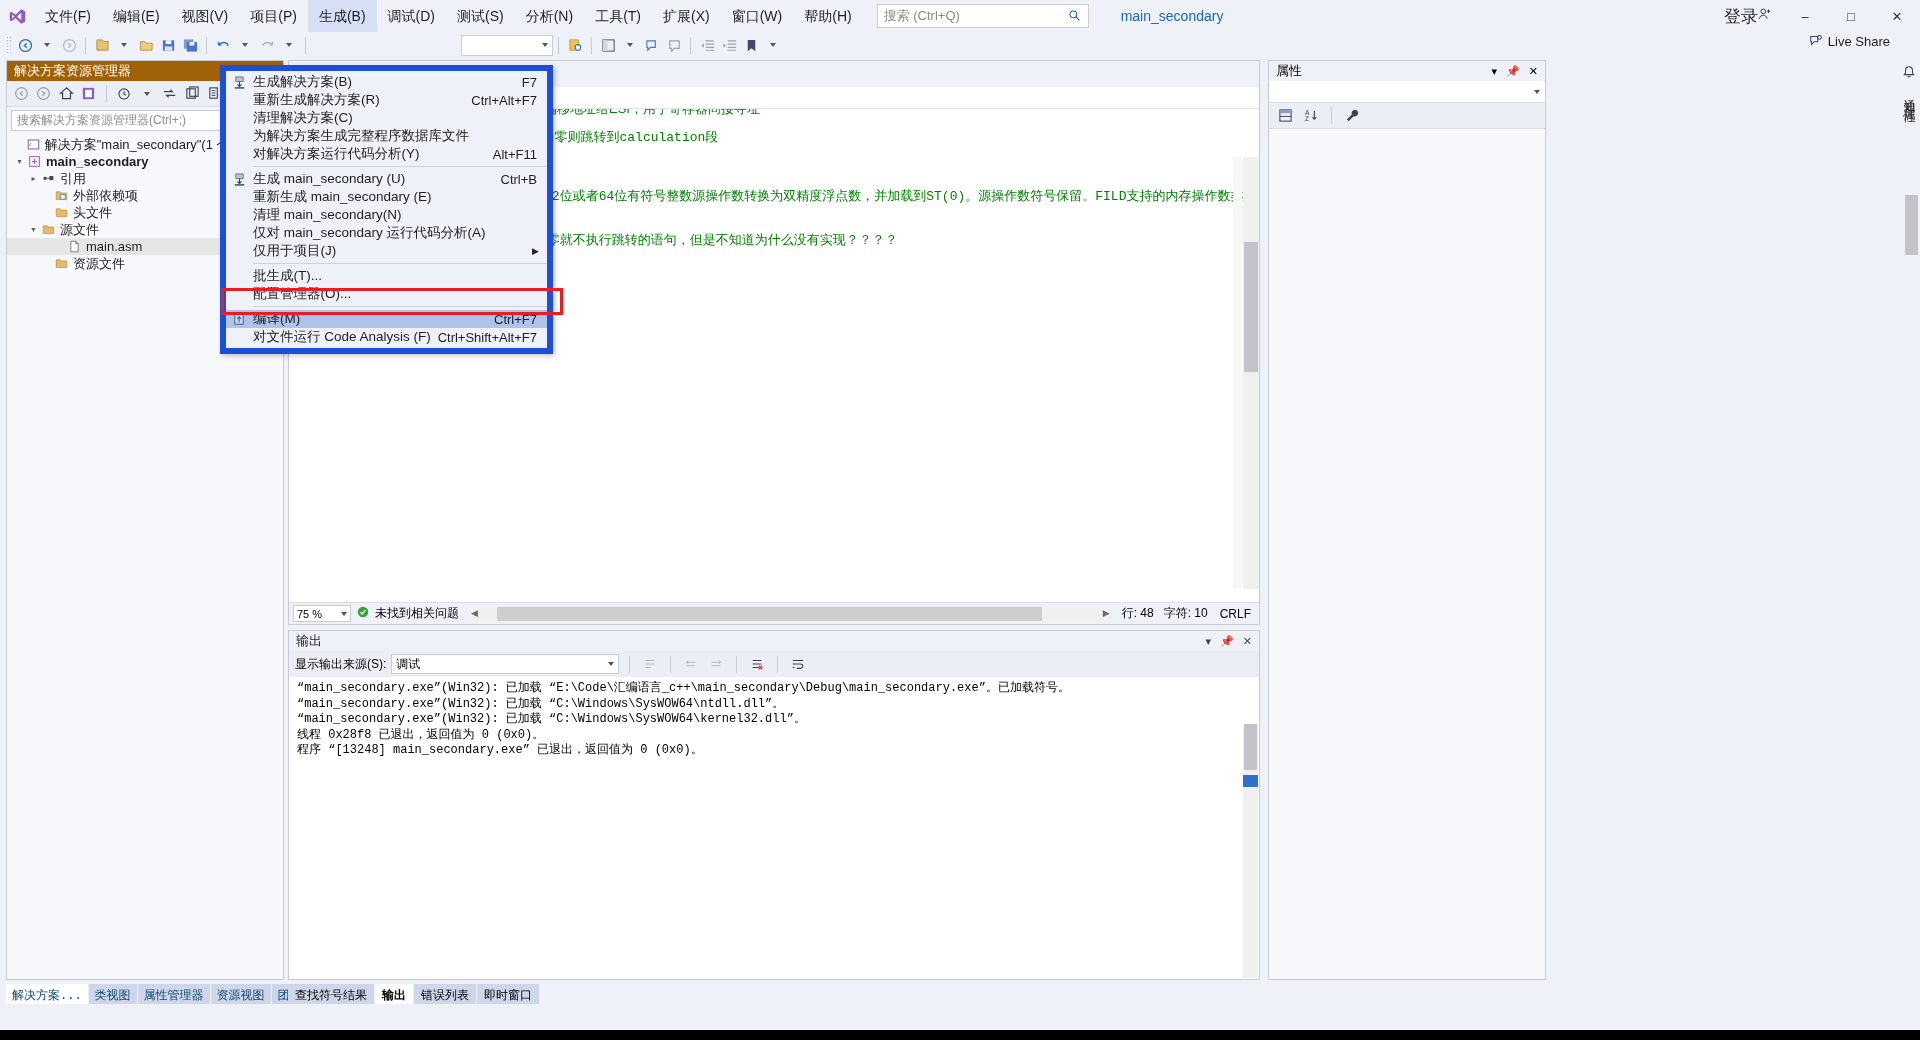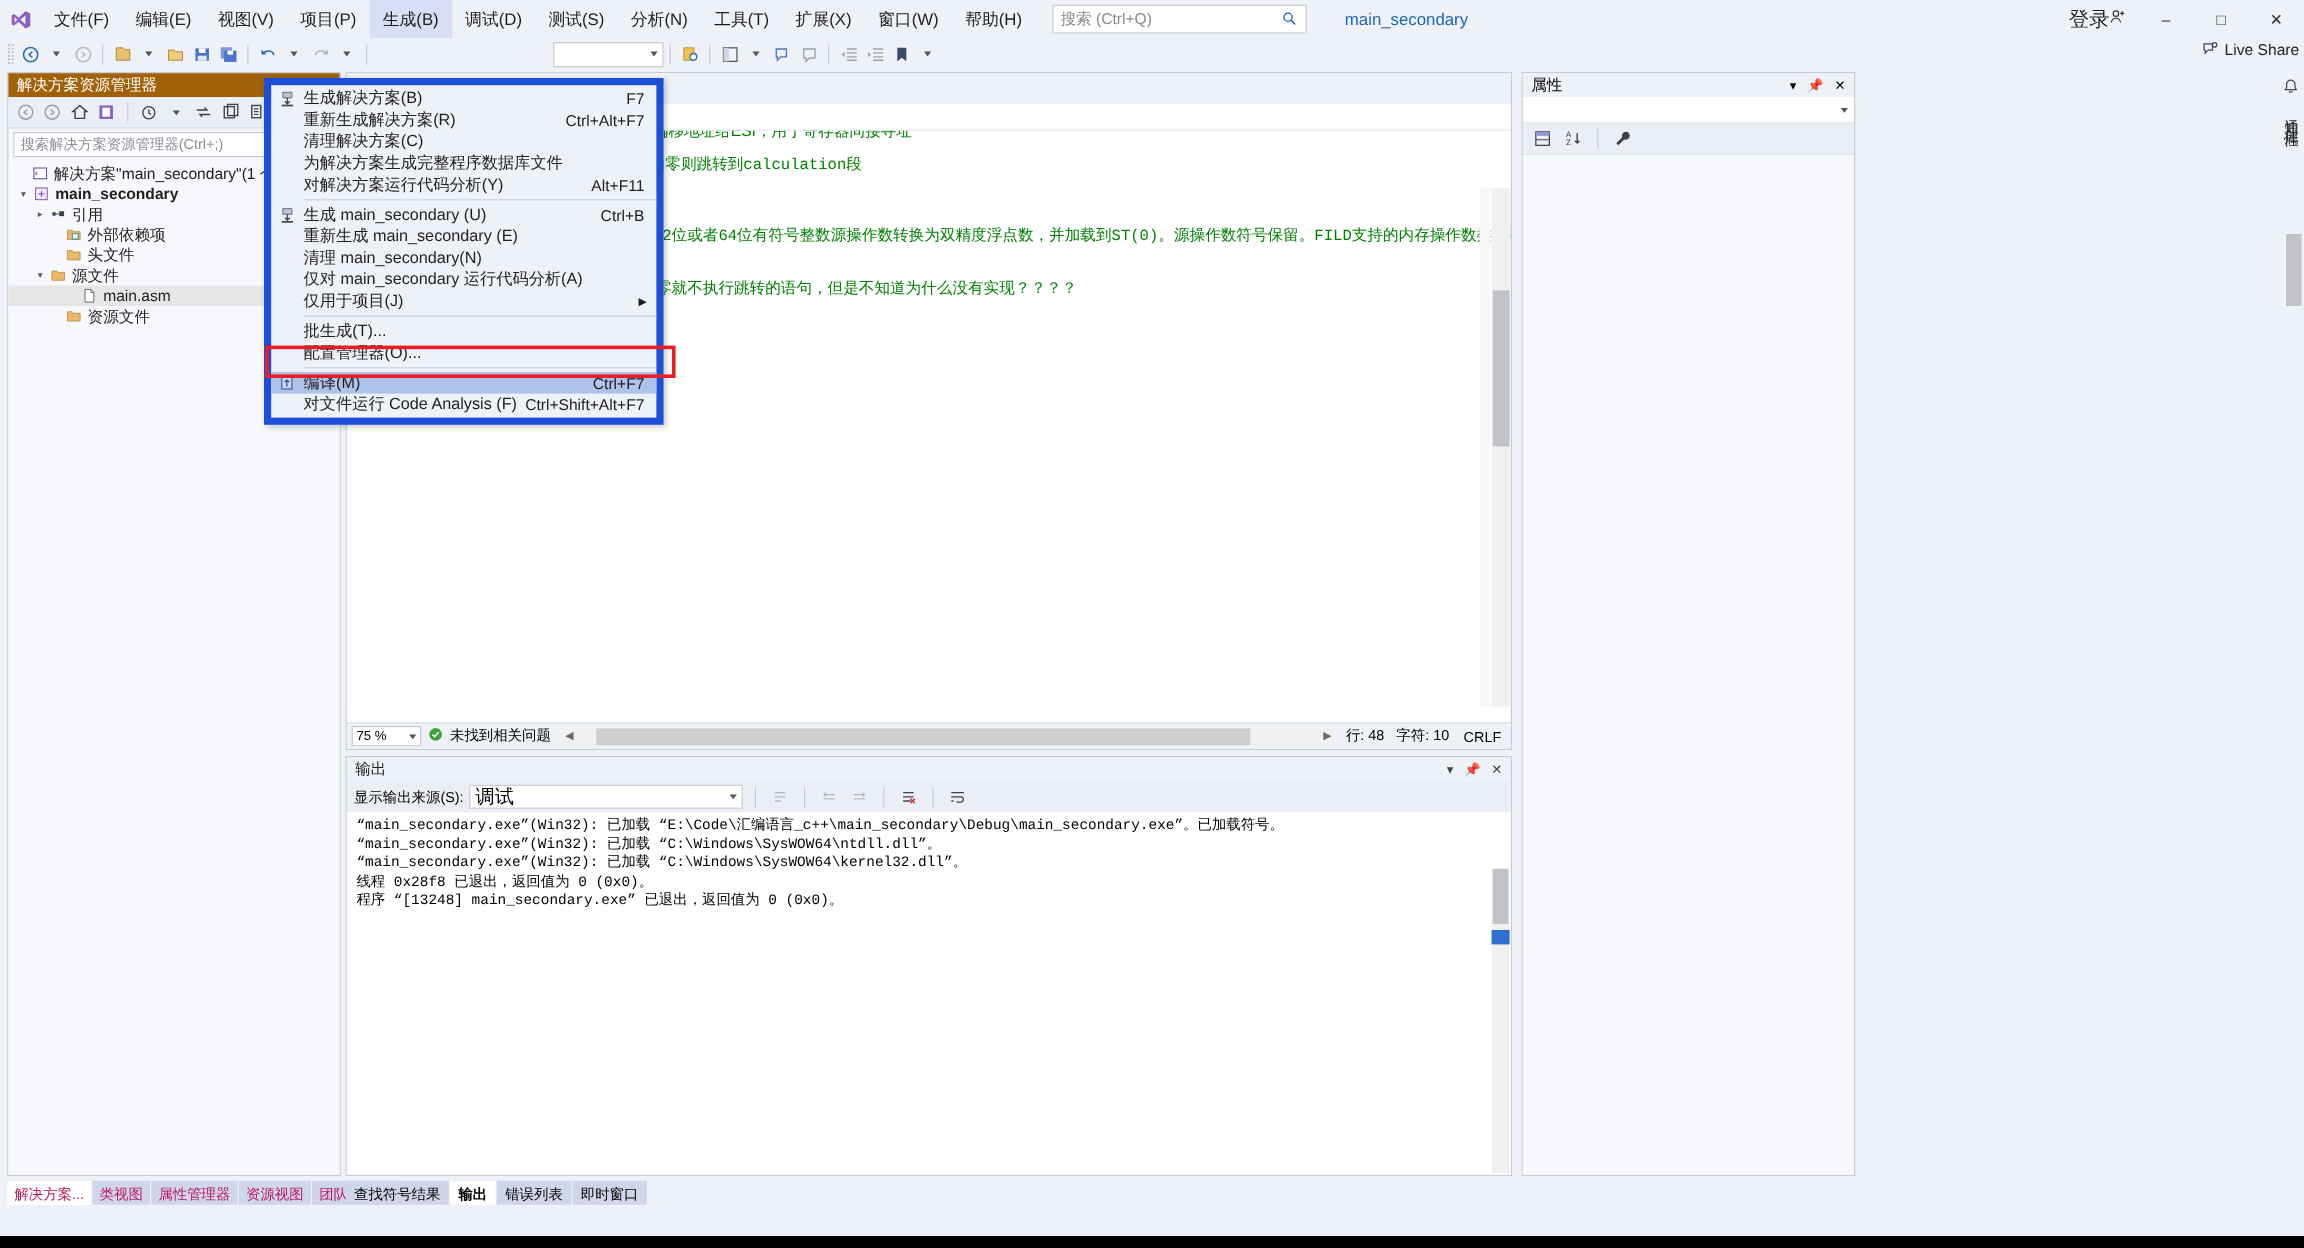--- a/index.html
+++ b/index.html
@@ -57,21 +57,21 @@
      background-image: radial-gradient(#b7bdcd 1px, transparent 1px);
      background-size: 3px 3px; }
   .tb-combo {
      height:21px; width:92px; background:#fff; border:1px solid #ccc;
      display:flex; align-items:center; justify-content:flex-end; padding-right:4px;
      font-size:11px; color:#555;
   }
   .caret-d { width:0;height:0;border-left:3px solid transparent;border-right:3px solid transparent;border-top:4px solid #555; }
 
   
-  .liveshare { position:absolute; right:4px; top:33px; font-size:13px; color:#1e1e1e; display:flex; gap:5px; align-items:center;}
+  .liveshare { position:absolute; right:30px; top:33px; font-size:13px; color:#1e1e1e; display:flex; gap:5px; align-items:center;}
 
   
   .solexp {
     position:absolute; left:6px; top:60px; width:278px; height:920px;
     background:#f5f6fa; border:1px solid #c8cbd6;
     display:flex; flex-direction:column;
   }
   .panel-title {
     height:20px; background:#a16207; color:#fff; font-size:13px;
     display:flex; align-items:center; padding-left:7px; justify-content:space-between;
@@ -89,21 +89,21 @@
   .tnode .arrow { width:13px; text-align:center; font-size:8px; color:#5a5a5a; }
   .tnode .ic { width:17px; display:flex; align-items:center; justify-content:center; }
   .tnode .lbl { padding-left:3px; }
   .tnode .lbl.bold { font-weight:bold; }
 
   
   .se-tabs {
     position:absolute; left:6px; top:982px; width:278px; height:22px;
     display:flex; align-items:flex-end; gap:1px; font-size:12px;
   }
-  .se-tab { background:#cfd6ea; color:#be185d; padding:3px 6px 4px 6px; height:20px; white-space:nowrap;}
+  .se-tab { background:#cfd6ea; color:#0c4a6e; padding:3px 6px 4px 6px; height:20px; white-space:nowrap;font-family:Liberation Mono, monospace;}
   .se-tab.active { background:#fff; }
 
   
   .editor-wrap {
     position:absolute; left:288px; top:60px; width:972px; height:565px;
     background:#fff; border:1px solid #c8cbd6;
   }
   .ed-tabrow { height:26px; background:#eef1f8; display:flex; align-items:flex-end; }
   .ed-crumb { height:22px; background:#fff; border-bottom:1px solid #e2e4ea; display:flex; align-items:center;
      font-size:12px; color:#1e1e1e; gap:4px; padding-left:6px;}
@@ -139,21 +139,21 @@
   
   .outpanel {
     position:absolute; left:288px; top:630px; width:972px; height:350px;
     background:#f5f6fa; border:1px solid #c8cbd6; display:flex; flex-direction:column;
   }
   .op-title { height:20px; background:#eef1f8; display:flex; align-items:center; justify-content:space-between;
      font-size:13px; padding-left:7px; color:#1e1e1e;}
   .op-title .oicons { display:flex; gap:9px; padding-right:7px; font-size:11px; color:#444;}
   .op-toolbar { height:26px; background:#eceef5; display:flex; align-items:center; gap:5px; padding-left:6px; font-size:12px;}
   .op-combo { width:228px; height:20px; background:#fff; border:1px solid #c8cbd6; display:flex;
-     align-items:center; justify-content:space-between; padding:0 4px; font-size:16px;}
+     align-items:center; justify-content:space-between; padding:0 4px; font-size:12px;}
   .op-ic { width:20px;height:20px;display:flex;align-items:center;justify-content:center;color:#5a5f6e;}
   .op-body { flex:1; background:#fff; font-family:"Liberation Mono", monospace; font-size:12px;
       line-height:15.5px; padding:4px 0 0 8px; overflow:hidden; position:relative;}
   .op-line { white-space:pre; }
   .op-vscroll { position:absolute; right:1px; top:47px; width:15px; bottom:1px; background:#f0f0f0;}
   .op-vscroll .thumb { position:absolute; left:1px; top:0px; width:13px; height:46px; background:#c2c3c9;}
   .op-blue { position:absolute; right:1px; top:98px; width:15px; height:12px; background:#2f6fd0;}
 
   
   .op-tabs { position:absolute; left:288px; top:982px; height:22px; display:flex; align-items:flex-end; gap:1px; font-size:12px;}

